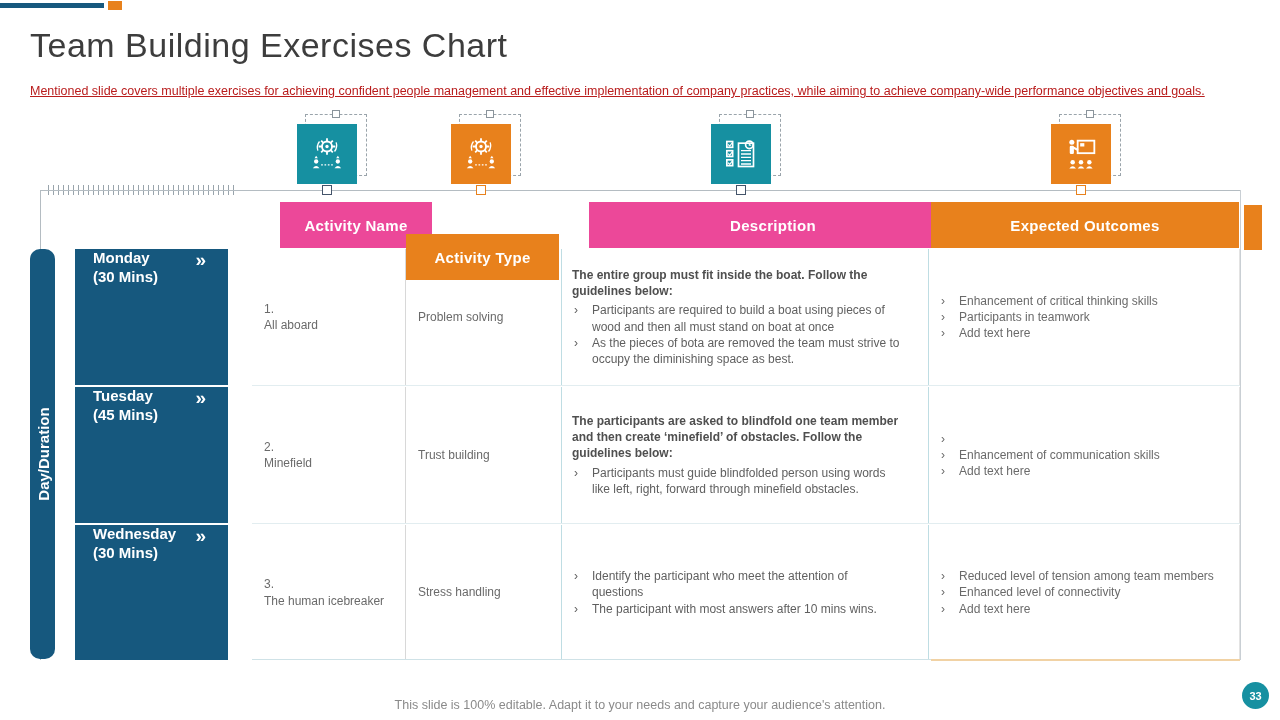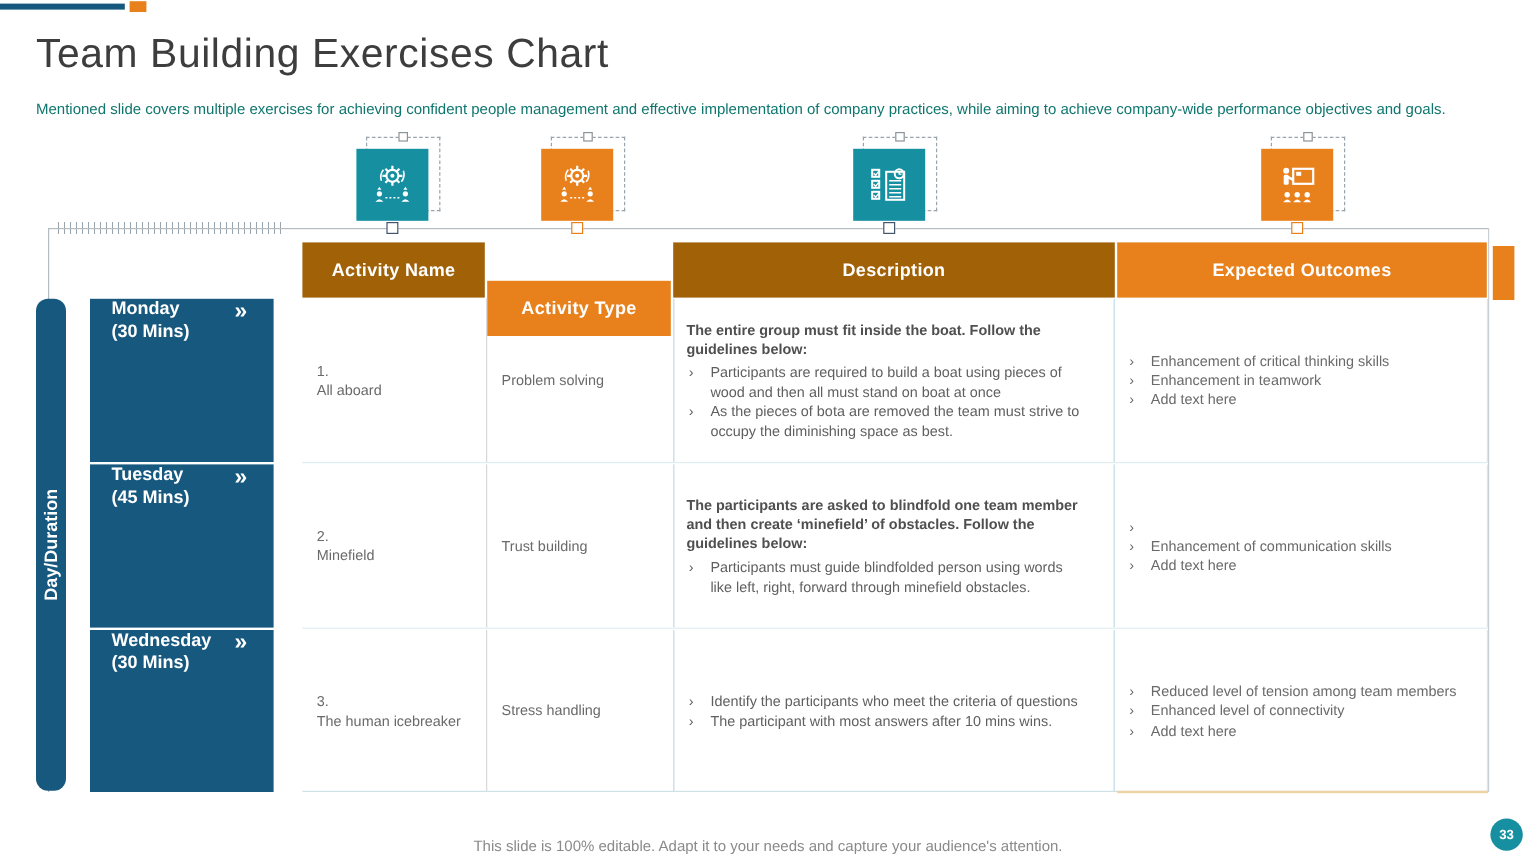--- a/index.html
+++ b/index.html
@@ -6,21 +6,21 @@
   html,body { width:1280px; height:720px; }
   body { font-family:"Liberation Sans", sans-serif; background:#ffffff; position:relative; overflow:hidden; }
   .abs { position:absolute; }
 
   
   .topbar-blue { left:0; top:3px; width:104px; height:5px; background:#16587e; }
   .topbar-orange { left:108px; top:1px; width:14px; height:9px; background:#e8811c; }
 
   
   .title { left:30px; top:26px; font-size:34px; color:#3d3d3d; letter-spacing:0.5px; font-weight:400; }
-  .subtitle { left:30px; top:82px; width:1182px; font-size:12.5px; line-height:1.5; color:#0f766e; text-align:justify; }
+  .subtitle { left:30px; top:82px; width:1182px; font-size:12.5px; line-height:1.5; color:#b91c1c; text-align:justify;text-decoration:underline; }
 
   
   .tile { width:60px; height:60px; top:124px; display:flex; align-items:center; justify-content:center; z-index:2; }
   .tile.teal { background:#1690a1; }
   .tile.orange { background:#e8811c; }
   .ph-box { width:62px; height:62px; top:114px; border:1px dashed #9aa4ab; z-index:1; }
   .ph-handle { width:8px; height:8px; background:#ffffff; border:1px solid #8a949b; z-index:3; }
 
   
   .hline { left:40px; top:190px; width:1200px; height:1px; background:#b4bcc2; }
@@ -30,21 +30,21 @@
   .vline-right { left:1240px; top:190px; width:1px; height:470px; background:#c9cfd4; }
   .sliver { left:1244px; top:205px; width:18px; height:45px; background:#e8811c; }
 
   .conn-sq { width:10px; height:10px; top:185px; background:#ffffff; z-index:2; }
   .conn-sq.dark { border:1.5px solid #44546a; }
   .conn-sq.orange { border:1.5px solid #e8811c; }
 
   
   .hdr { top:202px; height:46px; display:flex; align-items:center; justify-content:center;
          color:#ffffff; font-weight:bold; font-size:15px; letter-spacing:0.3px; }
-  .hdr.teal { background:#a16207; }
+  .hdr.teal { background:#ec4899;margin-left:28px; }
   .hdr.orange { background:#e8811c; }
 
   
   .daybar { left:30px; top:249px; width:25px; height:410px; background:#16587e; border-radius:10px; }
   .daybar span { position:absolute; left:50%; top:50%; transform:translate(-50%,-50%) rotate(-90deg);
                  color:#ffffff; font-weight:bold; font-size:15px; white-space:nowrap; }
 
   
   .dayblock { left:75px; width:153px; background:#16587e; color:#ffffff; display:flex;
               align-items:flex-start; justify-content:space-between; padding:0 22px 0 18px; }
@@ -227,21 +227,21 @@
     <span>As the pieces of bota are removed  the team must strive to occupy the diminishing  space as best.</span>
     </div>
 </div>
 <div class="abs cell col-out row-a">
   <div class="bullet">
       <span class="m">›</span>
     <span>Enhancement  of critical thinking  skills</span>
     </div>
   <div class="bullet">
       <span class="m">›</span>
-    <span>Enhancement   in teamwork</span>
+    <span>Participants   in teamwork</span>
     </div>
   <div class="bullet">
       <span class="m">›</span>
     <span>Add text here</span>
     </div>
 </div>
 
 <div class="abs cell col-name row-b">
   <span class="num">2.</span>
   <span>Minefield</span>
@@ -273,21 +273,21 @@
 <div class="abs cell col-name row-c">
   <span class="num">3.</span>
   <span>The  human  icebreaker</span>
 </div>
 <div class="abs cell col-type row-c">
   <span>Stress handling</span>
 </div>
 <div class="abs cell col-desc row-c">
   <div class="bullet">
       <span class="m">›</span>
-    <span>Identify  the  participants  who  meet  the  criteria  of questions</span>
+    <span>Identify  the  participant  who  meet  the  attention  of questions</span>
     </div>
   <div class="bullet">
       <span class="m">›</span>
     <span>The  participant  with  most answers  after 10  mins wins.</span>
     </div>
 </div>
 <div class="abs cell col-out row-c">
   <div class="bullet">
       <span class="m">›</span>
     <span>Reduced  level  of tension  among  team members</span>

